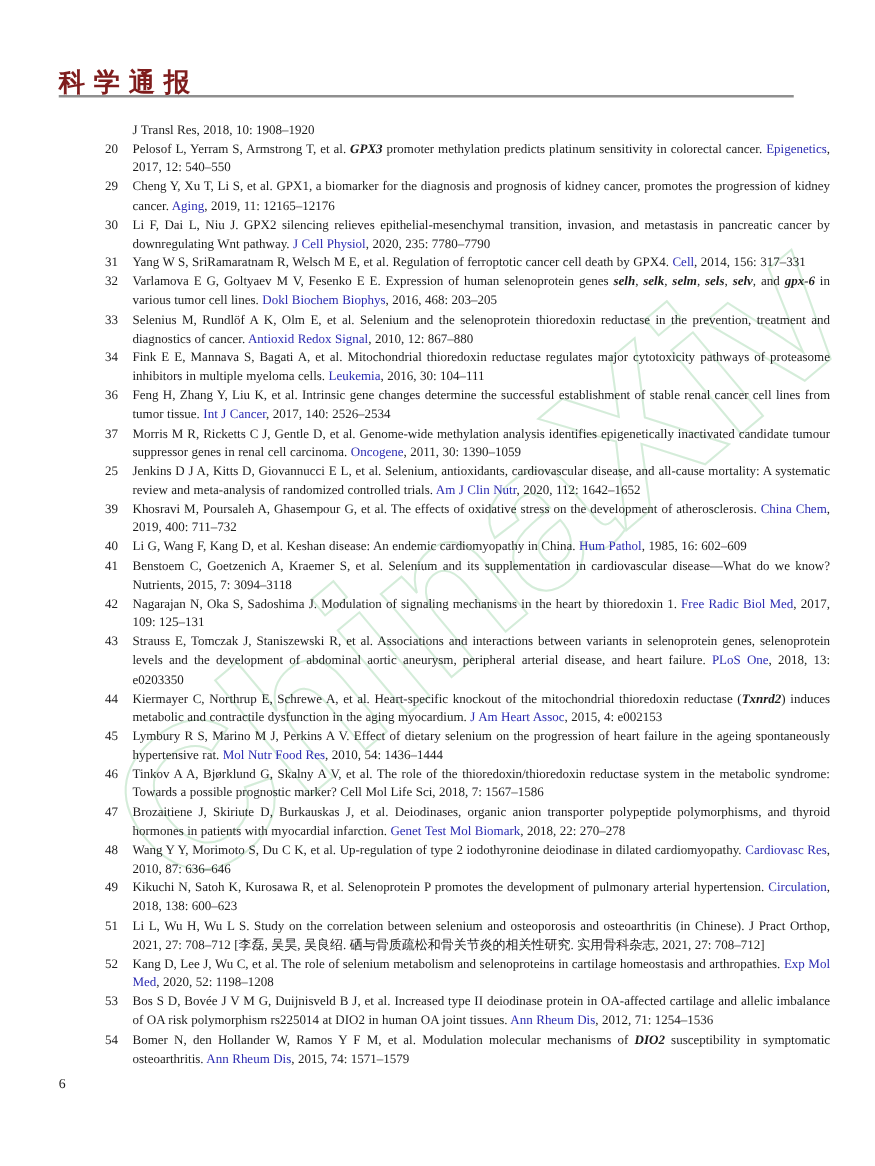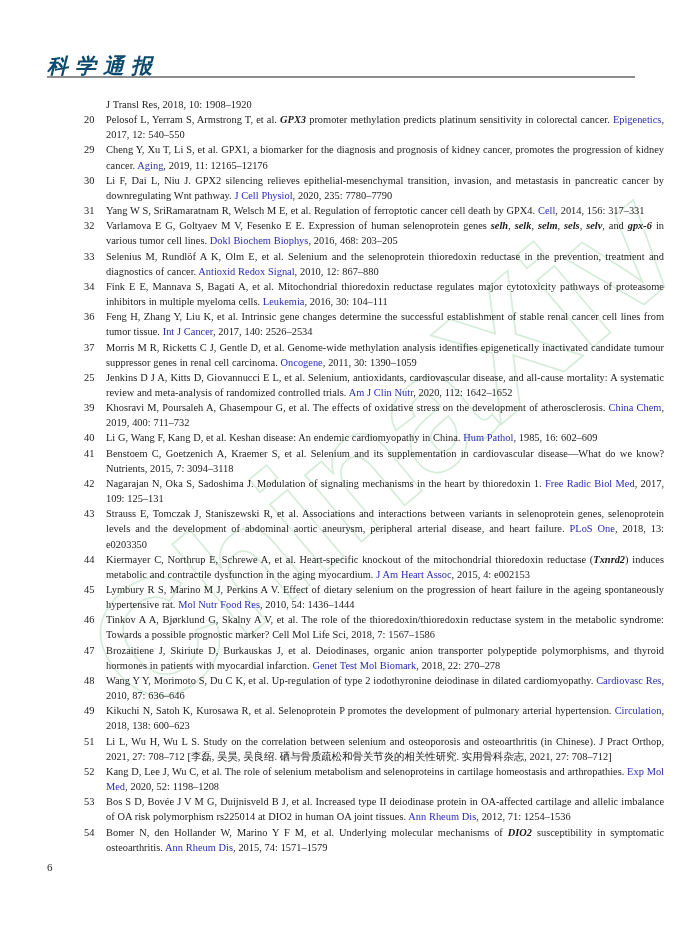--- a/index.html
+++ b/index.html
@@ -10,22 +10,22 @@
     overflow:hidden;
     font-family:"Liberation Serif", serif;
   }
   .watermark{
     position:absolute;left:0;top:0;width:700px;height:933px;
     pointer-events:none;z-index:0;
   }
   .masthead-logo{
     position:absolute;left:47px;top:52px;
     font-family:"DejaVu Serif", serif;
-    font-style:italic;font-weight:bold;
-    font-size:21px;letter-spacing:7px;color:#0c4a6e;
+    font-weight:bold;
+    font-size:21px;letter-spacing:7px;color:#7f1d1d;
     z-index:2;white-space:nowrap;
   }
   .masthead-rule{
     position:absolute;left:47px;top:76px;width:588px;height:2px;
     background:#8f8f8f;z-index:2;
   }
   .ref-list{
     position:absolute;left:60px;top:97px;width:580px;z-index:1;margin-left:24px;
   }
   .ref{
@@ -78,18 +78,18 @@
       <div class="ref"><span class="num">43</span><span>Strauss E, Tomczak J, Staniszewski R, et al. Associations and interactions between variants in selenoprotein genes, selenoprotein levels and the development of abdominal aortic aneurysm, peripheral arterial disease, and heart failure. </span><span class="journal">PLoS One</span><span>, 2018, 13: e0203350</span></div>
       <div class="ref"><span class="num">44</span><span>Kiermayer C, Northrup E, Schrewe A, et al. Heart-specific knockout of the mitochondrial thioredoxin reductase (</span><span class="it">Txnrd2</span><span>) induces metabolic and contractile dysfunction in the aging myocardium. </span><span class="journal">J Am Heart Assoc</span><span>, 2015, 4: e002153</span></div>
       <div class="ref"><span class="num">45</span><span>Lymbury R S, Marino M J, Perkins A V. Effect of dietary selenium on the progression of heart failure in the ageing spontaneously hypertensive rat. </span><span class="journal">Mol Nutr Food Res</span><span>, 2010, 54: 1436–1444</span></div>
       <div class="ref"><span class="num">46</span><span>Tinkov A A, Bjørklund G, Skalny A V, et al. The role of the thioredoxin/thioredoxin reductase system in the metabolic syndrome: Towards a possible prognostic marker? Cell Mol Life Sci, 2018, 7: 1567–1586</span></div>
       <div class="ref"><span class="num">47</span><span>Brozaitiene J, Skiriute D, Burkauskas J, et al. Deiodinases, organic anion transporter polypeptide polymorphisms, and thyroid hormones in patients with myocardial infarction. </span><span class="journal">Genet Test Mol Biomark</span><span>, 2018, 22: 270–278</span></div>
       <div class="ref"><span class="num">48</span><span>Wang Y Y, Morimoto S, Du C K, et al. Up-regulation of type 2 iodothyronine deiodinase in dilated cardiomyopathy. </span><span class="journal">Cardiovasc Res</span><span>, 2010, 87: 636–646</span></div>
       <div class="ref"><span class="num">49</span><span>Kikuchi N, Satoh K, Kurosawa R, et al. Selenoprotein P promotes the development of pulmonary arterial hypertension. </span><span class="journal">Circulation</span><span>, 2018, 138: 600–623</span></div>
       <div class="ref"><span class="num">51</span><span>Li L, Wu H, Wu L S. Study on the correlation between selenium and osteoporosis and osteoarthritis (in Chinese). J Pract Orthop, 2021, 27: 708–712 [李磊, 吴昊, 吴良绍. 硒与骨质疏松和骨关节炎的相关性研究. 实用骨科杂志, 2021, 27: 708–712]</span></div>
       <div class="ref"><span class="num">52</span><span>Kang D, Lee J, Wu C, et al. The role of selenium metabolism and selenoproteins in cartilage homeostasis and arthropathies. </span><span class="journal">Exp Mol Med</span><span>, 2020, 52: 1198–1208</span></div>
       <div class="ref"><span class="num">53</span><span>Bos S D, Bovée J V M G, Duijnisveld B J, et al. Increased type II deiodinase protein in OA-affected cartilage and allelic imbalance of OA risk polymorphism rs225014 at DIO2 in human OA joint tissues. </span><span class="journal">Ann Rheum Dis</span><span>, 2012, 71: 1254–1536</span></div>
-      <div class="ref"><span class="num">54</span><span>Bomer N, den Hollander W, Marino Y F M, et al. Underlying molecular mechanisms of </span><span class="it">DIO2</span><span> susceptibility in symptomatic osteoarthritis. </span><span class="journal">Ann Rheum Dis</span><span>, 2015, 74: 1571–1579</span></div>
+      <div class="ref"><span class="num">54</span><span>Bomer N, den Hollander W, Ramos Y F M, et al. Modulation molecular mechanisms of </span><span class="it">DIO2</span><span> susceptibility in symptomatic osteoarthritis. </span><span class="journal">Ann Rheum Dis</span><span>, 2015, 74: 1571–1579</span></div>
     </div>
 
   <div class="page-number">6</div>
 
 </div>
 
 </body></html>

